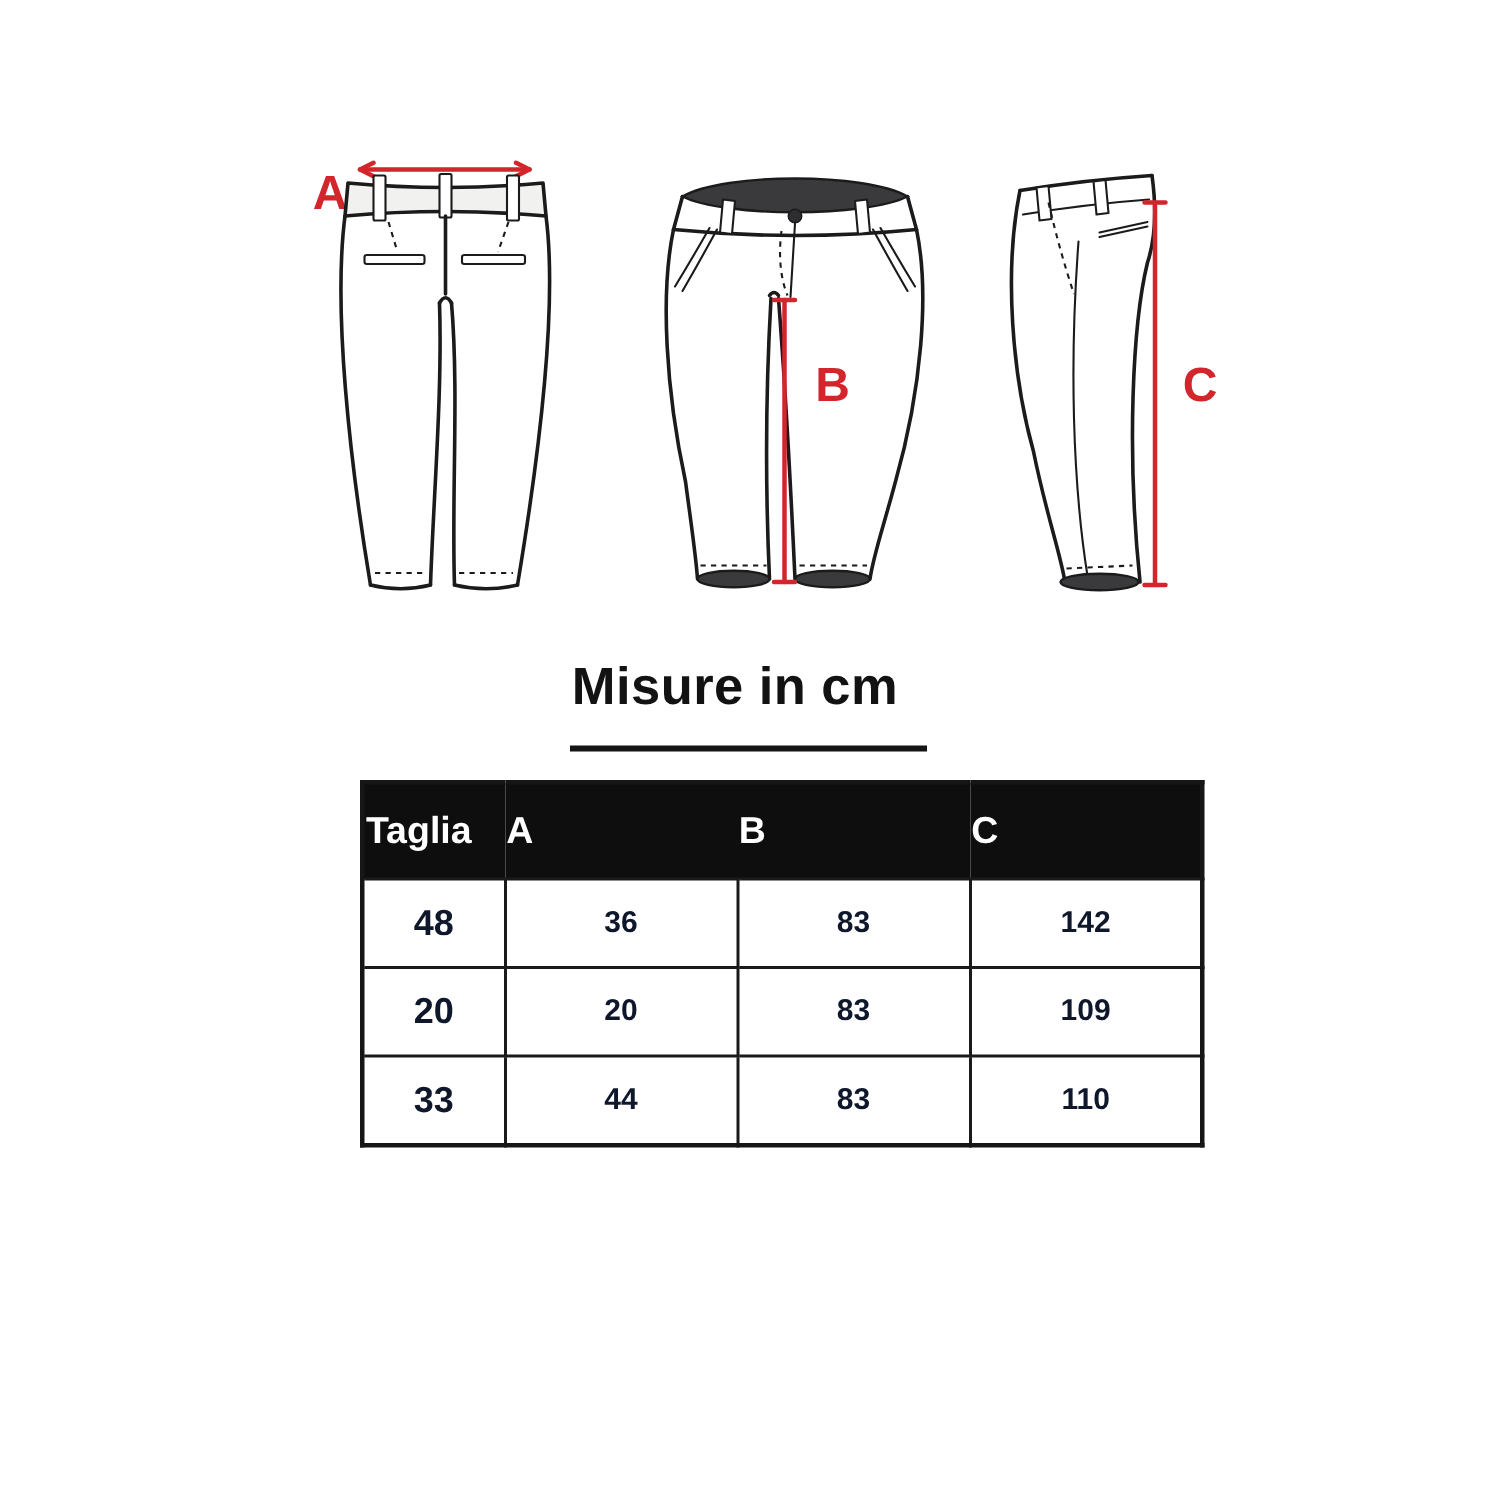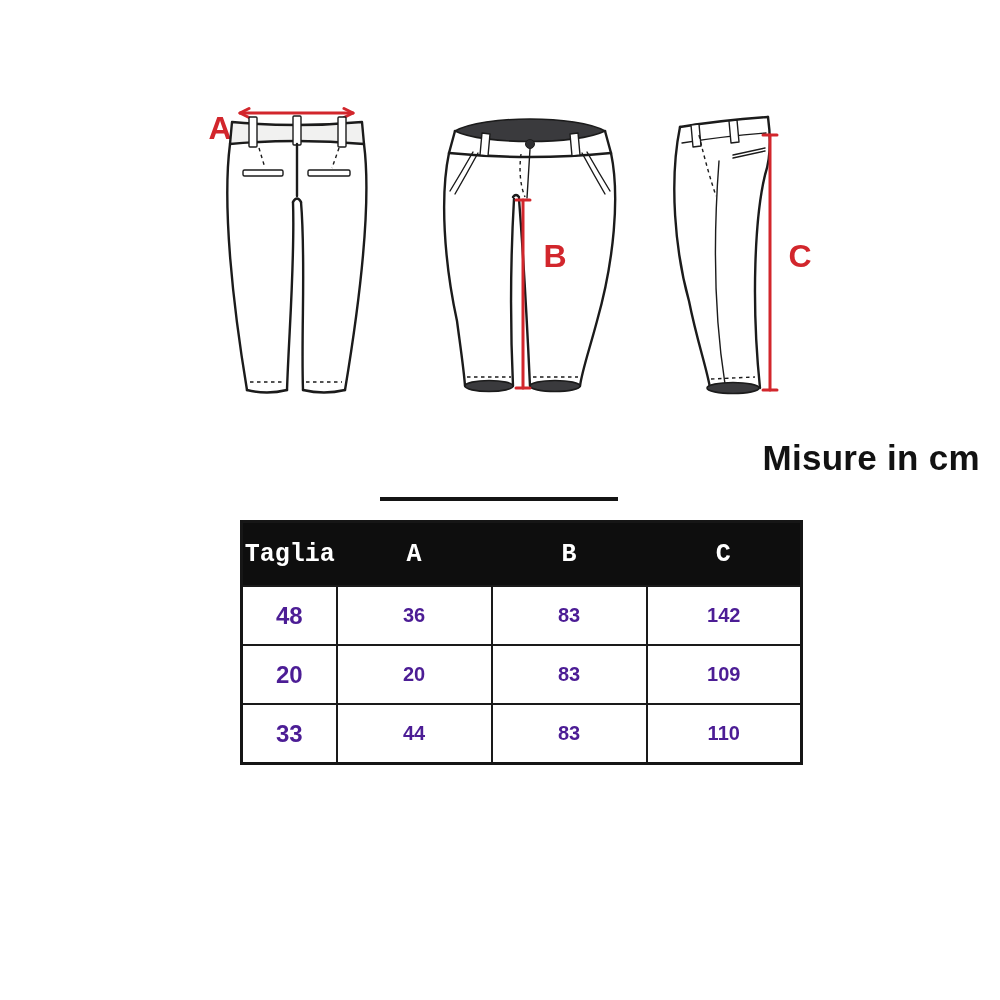--- a/index.html
+++ b/index.html
@@ -13,36 +13,36 @@
   .ln-thin{stroke:var(--ink,#1b1b1b);fill:none;stroke-width:1.4;stroke-linecap:round;stroke-linejoin:round;}
   .dash{stroke:var(--ink,#1b1b1b);fill:none;stroke-width:1.4;stroke-dasharray:3.5 3.5;}
   .band{fill:#f1f1f0;}
   .white{fill:#ffffff;}
   .dark{fill:#3a3a3d;stroke:var(--ink,#1b1b1b);stroke-width:1.6;}
   .btn{fill:#2e2e31;stroke:var(--ink,#1b1b1b);stroke-width:1;}
   .accent-stroke{stroke:var(--accent,#d2262c);fill:none;stroke-width:3;stroke-linecap:round;}
   .accent-text{fill:var(--accent,#d2262c);font-family:"Liberation Sans",sans-serif;font-weight:bold;font-size:32px;}
   
   .page-title{
-    position:absolute;top:438px;left:0;width:980px;text-align:right;
+    position:absolute;top:438px;left:0;width:980px;text-align:center;
     font-size:35px;font-weight:800;letter-spacing:.3px;color:#121212;
   }
   .title-rule{position:absolute;left:380px;top:497px;width:238px;height:4px;background:#141414;}
   
   table.size-table{
     position:absolute;left:240px;top:520px;width:560px;
     border-collapse:collapse;table-layout:fixed;border:3px solid #161616;
   }
   .size-table th{
     background:var(--header-bg,#0e0e0e);color:var(--header-text,#ffffff);
-    height:60px;font-size:25px;font-weight:bold;text-align:center;border:0;font-family:Liberation Mono, monospace;
+    height:60px;font-size:25px;font-weight:bold;text-align:left;border:0;
   }
   .size-table td{
     height:55px;border:2px solid #1a1a1a;text-align:center;
-    font-size:20px;font-weight:bold;background:#fff;color:#4c1d95;
+    font-size:20px;font-weight:bold;background:#fff;color:#0f172a;
   }
   .size-table td.size-col{font-size:24px;}
 </style>
 </head>
 <body>
 
 <div class="canvas">
 
   <svg class="fig" style="left:193px;top:86px;" width="220" height="322" viewBox="0 0 220 322">
     <g>

